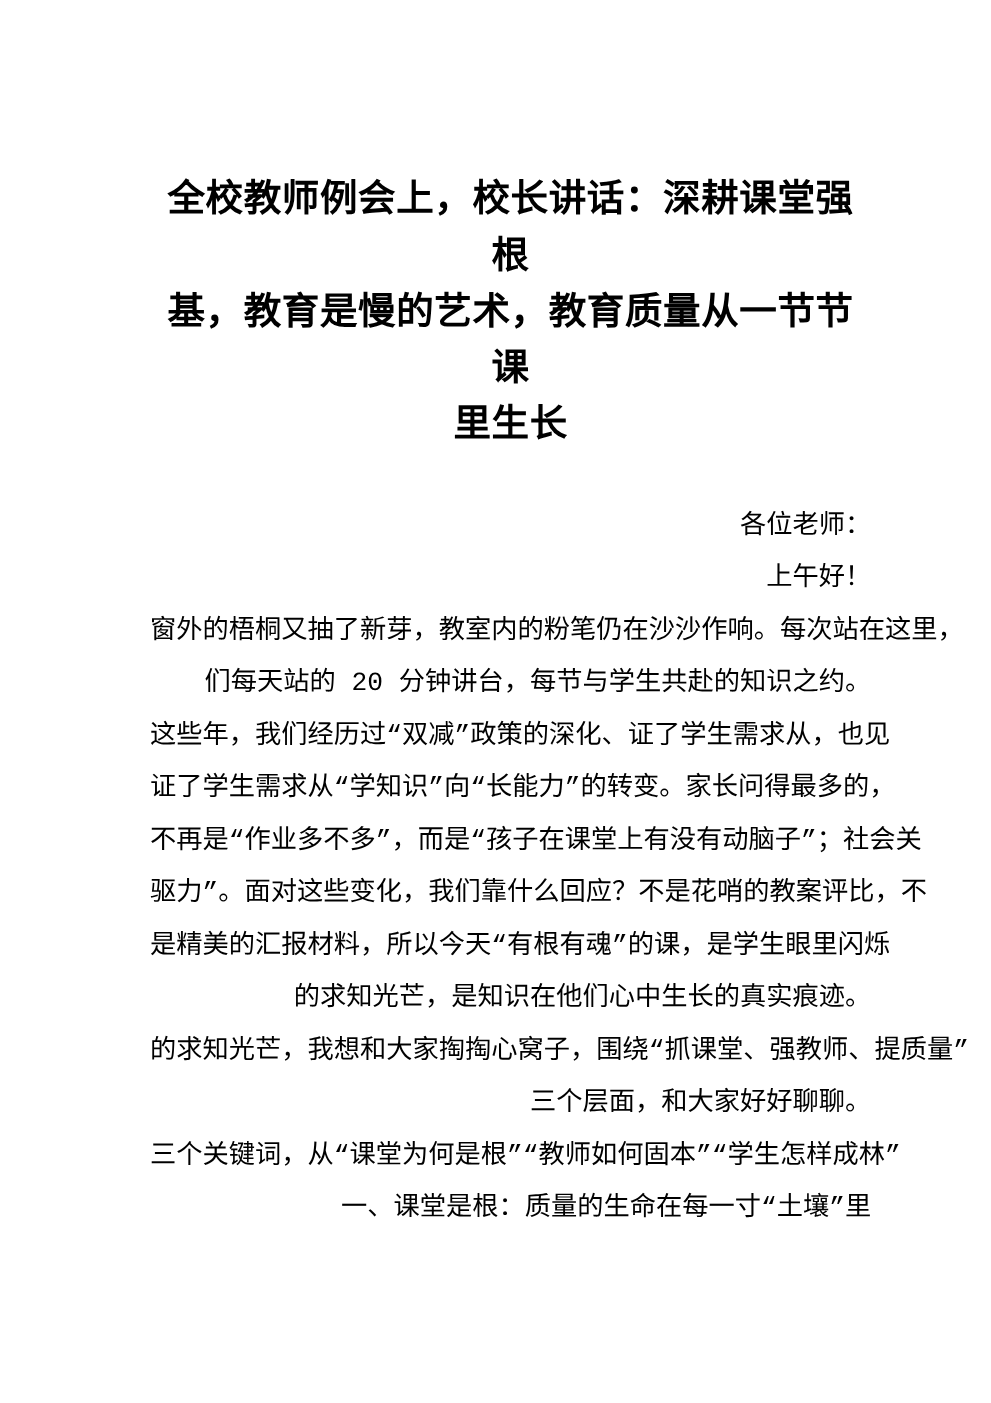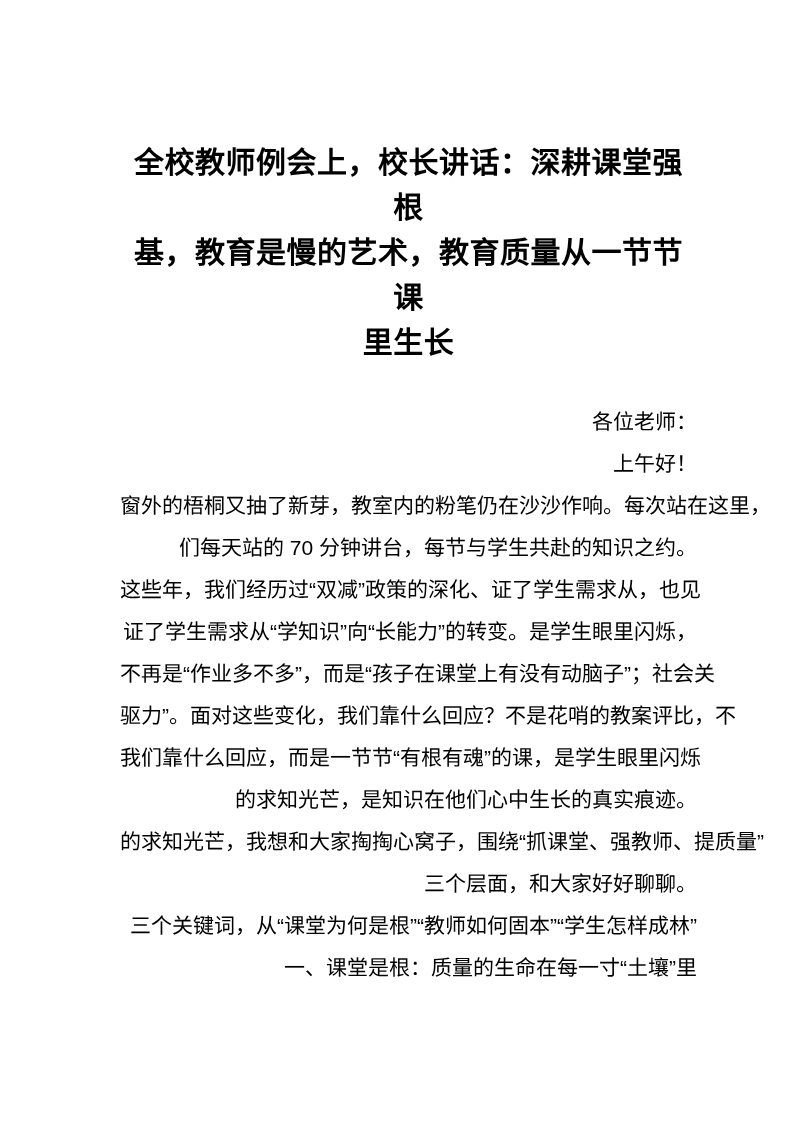--- a/index.html
+++ b/index.html
@@ -8,21 +8,21 @@
     padding: 0;
     background: #ffffff;
   }
   .page {
     position: relative;
     width: 793px;
     height: 1020px;
     background: #ffffff;
     color: #000000;
     overflow: hidden;
-    font-family: Liberation Sans, sans-serif;
+    font-family: Liberation Mono, monospace;
   }
   .content {
     position: absolute;
     left: 120px;
     top: 120px;
     width: 577px;
   }
   .title {
     font-size: 30px;
     line-height: 45px;
@@ -60,28 +60,28 @@
       </h1>
     <div class="doc-body">
         <div class="paragraph salutation">
           <span class="text-line">各位老师：</span>
         </div>
         <div class="paragraph greeting">
           <span class="text-line">上午好！</span>
         </div>
         <div class="paragraph body">
           <span class="text-line">窗外的梧桐又抽了新芽，教室内的粉笔仍在沙沙作响。每次站在这里，</span>
-          <span class="text-line">们每天站的 70 分钟讲台，每节与学生共赴的知识之约。</span>
+          <span class="text-line">们每天站的 20 分钟讲台，每节与学生共赴的知识之约。</span>
         </div>
         <div class="paragraph body">
           <span class="text-line">这些年，我们经历过“双减”政策的深化、证了学生需求从，也见</span>
-          <span class="text-line">证了学生需求从“学知识”向“长能力”的转变。是学生眼里闪烁，</span>
+          <span class="text-line">证了学生需求从“学知识”向“长能力”的转变。家长问得最多的，</span>
           <span class="text-line">不再是“作业多不多”，而是“孩子在课堂上有没有动脑子”；社会关</span>
           <span class="text-line">驱力”。面对这些变化，我们靠什么回应？不是花哨的教案评比，不</span>
-          <span class="text-line">我们靠什么回应，而是一节节“有根有魂”的课，是学生眼里闪烁</span>
+          <span class="text-line">是精美的汇报材料，所以今天“有根有魂”的课，是学生眼里闪烁</span>
           <span class="text-line">的求知光芒，是知识在他们心中生长的真实痕迹。</span>
         </div>
         <div class="paragraph body">
           <span class="text-line">的求知光芒，我想和大家掏掏心窝子，围绕“抓课堂、强教师、提质量”</span>
           <span class="text-line">三个层面，和大家好好聊聊。</span>
           <span class="text-line">三个关键词，从“课堂为何是根”“教师如何固本”“学生怎样成林”</span>
         </div>
         <div class="paragraph section-heading">
           <span class="text-line">一、课堂是根：质量的生命在每一寸“土壤”里</span>
         </div>

